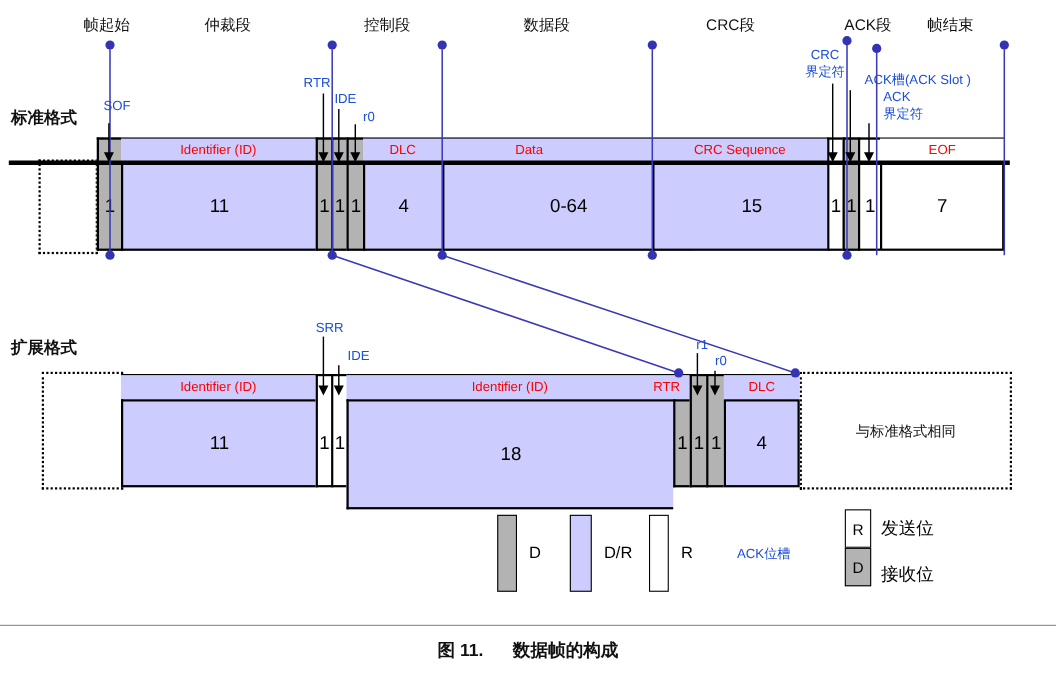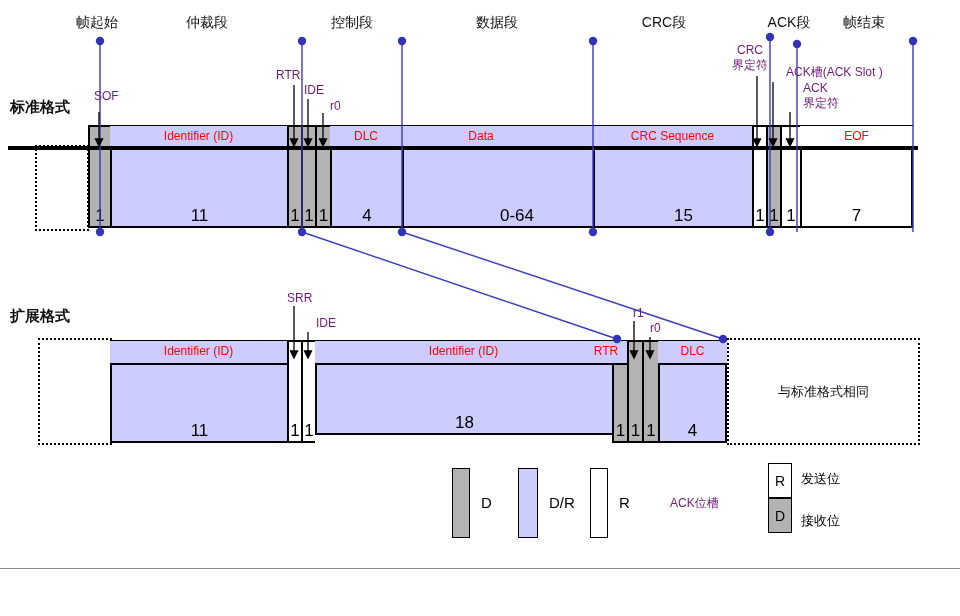--- a/index.html
+++ b/index.html
@@ -6,31 +6,31 @@
   html,body{background:#ffffff}
   body{font-family:"Liberation Sans","DejaVu Sans",sans-serif;color:#111}
   .stage{position:relative;width:960px;height:616px;background:#fff;overflow:hidden}
   .toplabel{position:absolute;top:14px;transform:translateX(-50%);font-size:14px;white-space:nowrap;color:#111}
   .rowlbl{position:absolute;font-size:15px;font-weight:bold;white-space:nowrap;color:#111}
   .band{position:absolute;height:23px;border-top:1px solid #000}
   .fill-dr{background:#ccccfe}
   .fill-d{background:#b3b3b3}
   .fill-r{background:#ffffff}
   .hdr{position:absolute;color:#ff0000;font-size:12px;text-align:center;white-space:nowrap;line-height:15px}
-  .cell{position:absolute;border:2px solid #000;border-right:none;display:flex;align-items:flex-end;justify-content:center;font-size:17px;color:#000}
+  .cell{position:absolute;border:2px solid #000;border-right:none;display:flex;align-items:center;justify-content:center;font-size:17px;color:#000}
   .cell.last{border-right:2px solid #000}
   .cell.tall{padding-top:23px}
-  .redlbl{position:absolute;color:#701a75;font-size:12px;line-height:15px;white-space:pre}
+  .redlbl{position:absolute;color:#1d4ed8;font-size:12px;line-height:15px;white-space:pre}
   .redlbl.ctr{transform:translateX(-50%);text-align:center}
   .dashbox{position:absolute;border:2px dotted #000}
   .restbox{display:flex;align-items:center;justify-content:center;font-size:13px;color:#111}
   .overlay{position:absolute;left:0;top:0;pointer-events:none}
   .swatch{position:absolute;border:1px solid #000}
   .leglbl{position:absolute;font-size:15px;color:#000;white-space:nowrap}
-  .leglbl.sm{font-size:13px}
+  .leglbl.sm{font-size:16px}
   .ackbox{position:absolute;width:24px;height:35px;border:1px solid #000;display:flex;align-items:center;justify-content:center;font-size:14px;color:#000}
   .caprule{position:absolute;left:0;top:568px;width:960px;height:1px;background:#8a8a8a}
   .caption{position:absolute;left:0;top:581px;width:960px;text-align:center;font-size:16px;font-weight:bold;white-space:pre;color:#111}
 </style>
 </head>
 <body>
 
 <div class="stage">
 
   <div class="toplabel" style="left:97px">帧起始</div>
@@ -108,21 +108,21 @@
 
     <div class="cell fill-dr" style="left:110px;top:363px;width:177px;height:80px">
         <span>11</span>
       </div>
     <div class="cell tall fill-r" style="left:287px;top:340px;width:14px;height:103px">
         <span>1</span>
       </div>
     <div class="cell tall fill-r" style="left:301px;top:340px;width:14px;height:103px">
         <span>1</span>
       </div>
-    <div class="cell fill-dr" style="left:315px;top:363px;width:297px;height:72px">
+    <div class="cell fill-dr" style="left:315px;top:363px;width:297px;height:100px">
         <span>18</span>
       </div>
     <div class="cell fill-d" style="left:612px;top:363px;width:15px;height:80px">
         <span>1</span>
       </div>
     <div class="cell tall fill-d" style="left:627px;top:340px;width:15px;height:103px">
         <span>1</span>
       </div>
     <div class="cell tall fill-d" style="left:642px;top:340px;width:16px;height:103px">
         <span>1</span>
@@ -159,20 +159,21 @@
         <span>R</span>
       </div>
     <div class="ackbox fill-d" style="left:768px;top:498px">
         <span>D</span>
       </div>
     <div class="leglbl sm" style="left:801px;top:470px">发送位</div>
     <div class="leglbl sm" style="left:801px;top:512px">接收位</div>
   </div>
 
   <div class="caprule"></div>
+  <div class="caption">图 11.      数据帧的构成</div>
 
   <svg class="overlay" width="960" height="616" viewBox="0 0 960 616">
     <g>
       <line x1="8" y1="148" x2="918" y2="148" stroke="#000" stroke-width="4"></line>
     </g>
     <g stroke="#3a3ab8" stroke-width="1.4">
       <line x1="100" y1="45" x2="100" y2="232"></line>
       <line x1="302" y1="45" x2="302" y2="232"></line>
       <line x1="402" y1="45" x2="402" y2="232"></line>
       <line x1="593" y1="45" x2="593" y2="232"></line>

